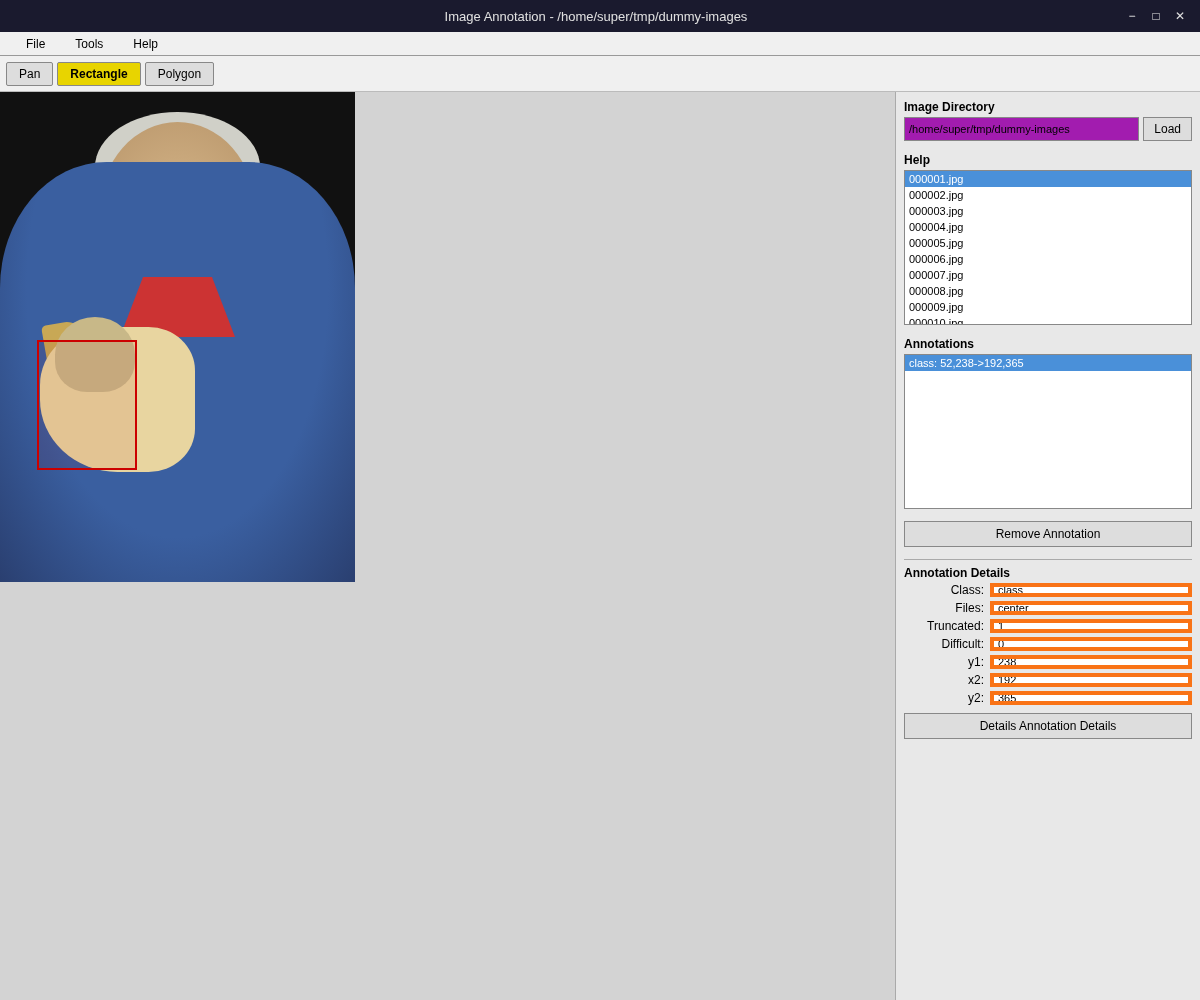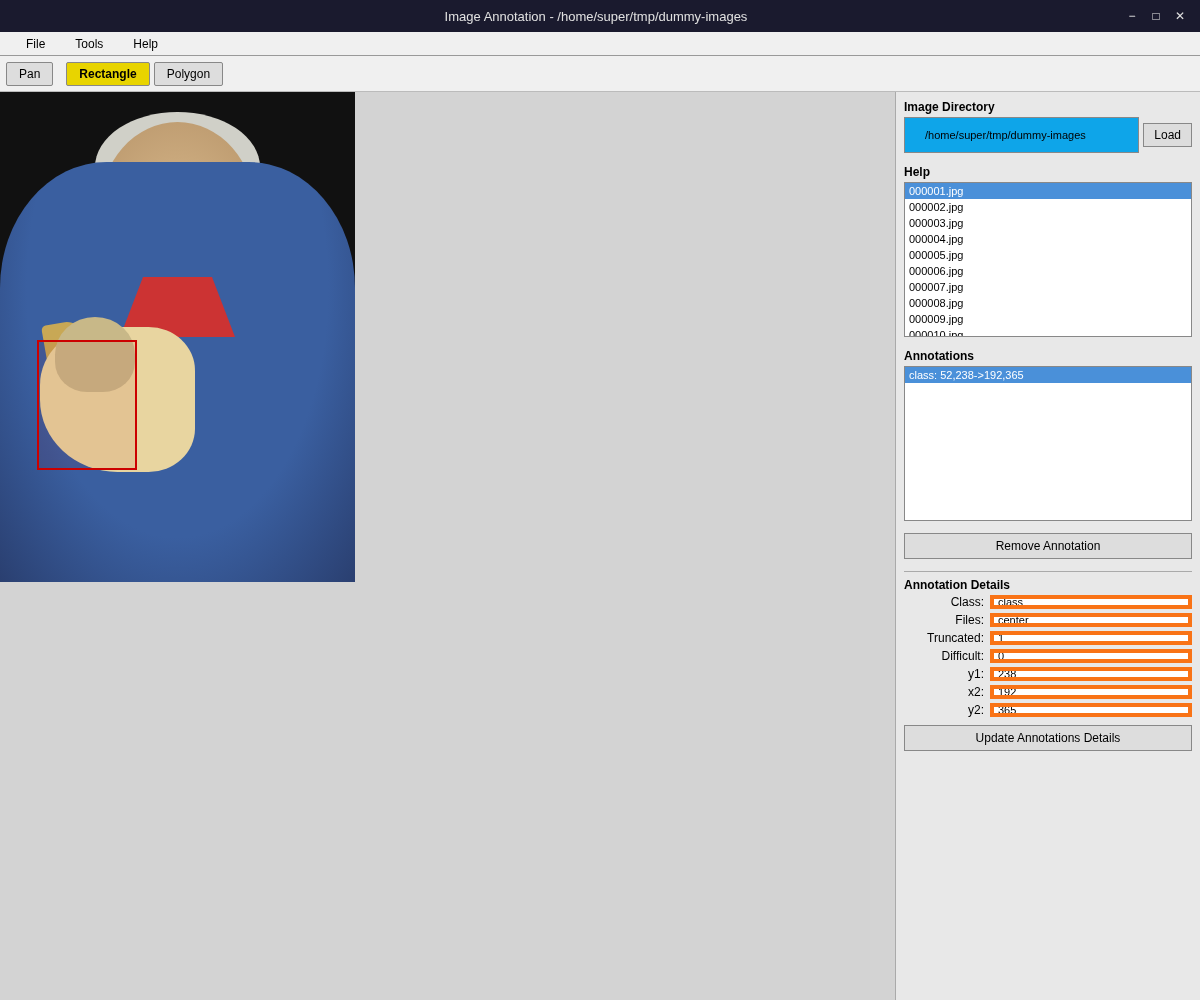--- a/index.html
+++ b/index.html
@@ -77,21 +77,20 @@
       border: 1px solid #888;
       background: #ddd;
       cursor: pointer;
       font-size: 12px;
       border-radius: 2px;
     }
     .tool-btn.active {
       background: #e8d400;
       border-color: #888;
       font-weight: bold;
-      margin-left: 9px;
     }
 
     
     #main {
       display: flex;
       height: calc(1000px - 32px - 24px - 36px);
     }
 
     
     #canvas-area {
@@ -135,25 +134,25 @@
     }
 
     .panel-row {
       display: flex;
       align-items: center;
       gap: 4px;
     }
 
     .dir-input {
       flex: 1;
-      height: 36px;
-      border: 1px solid #888;
-      padding: 2px 20px;
+      height: 24px;
+      border: 1px solid #888;
+      padding: 2px 4px;
       font-size: 11px;
-      background: #0ea5e9;
+      background: #a21caf;
     }
 
     .load-btn {
       height: 24px;
       padding: 0 10px;
       border: 1px solid #888;
       background: #ddd;
       cursor: pointer;
       font-size: 12px;
     }
@@ -452,16 +451,16 @@
       <div class="detail-row">
         <div class="detail-label">x2:</div>
         <input class="detail-input" type="text" id="x2-input" value="192" style="">
       </div>
 
       <div class="detail-row">
         <div class="detail-label">y2:</div>
         <input class="detail-input" type="text" id="y2-input" value="365" style="">
       </div>
 
-      <button class="update-btn">Update Annotations Details</button>
+      <button class="update-btn">Details Annotation Details</button>
     </div>
   </div>
 </div>
 
 </body></html>

